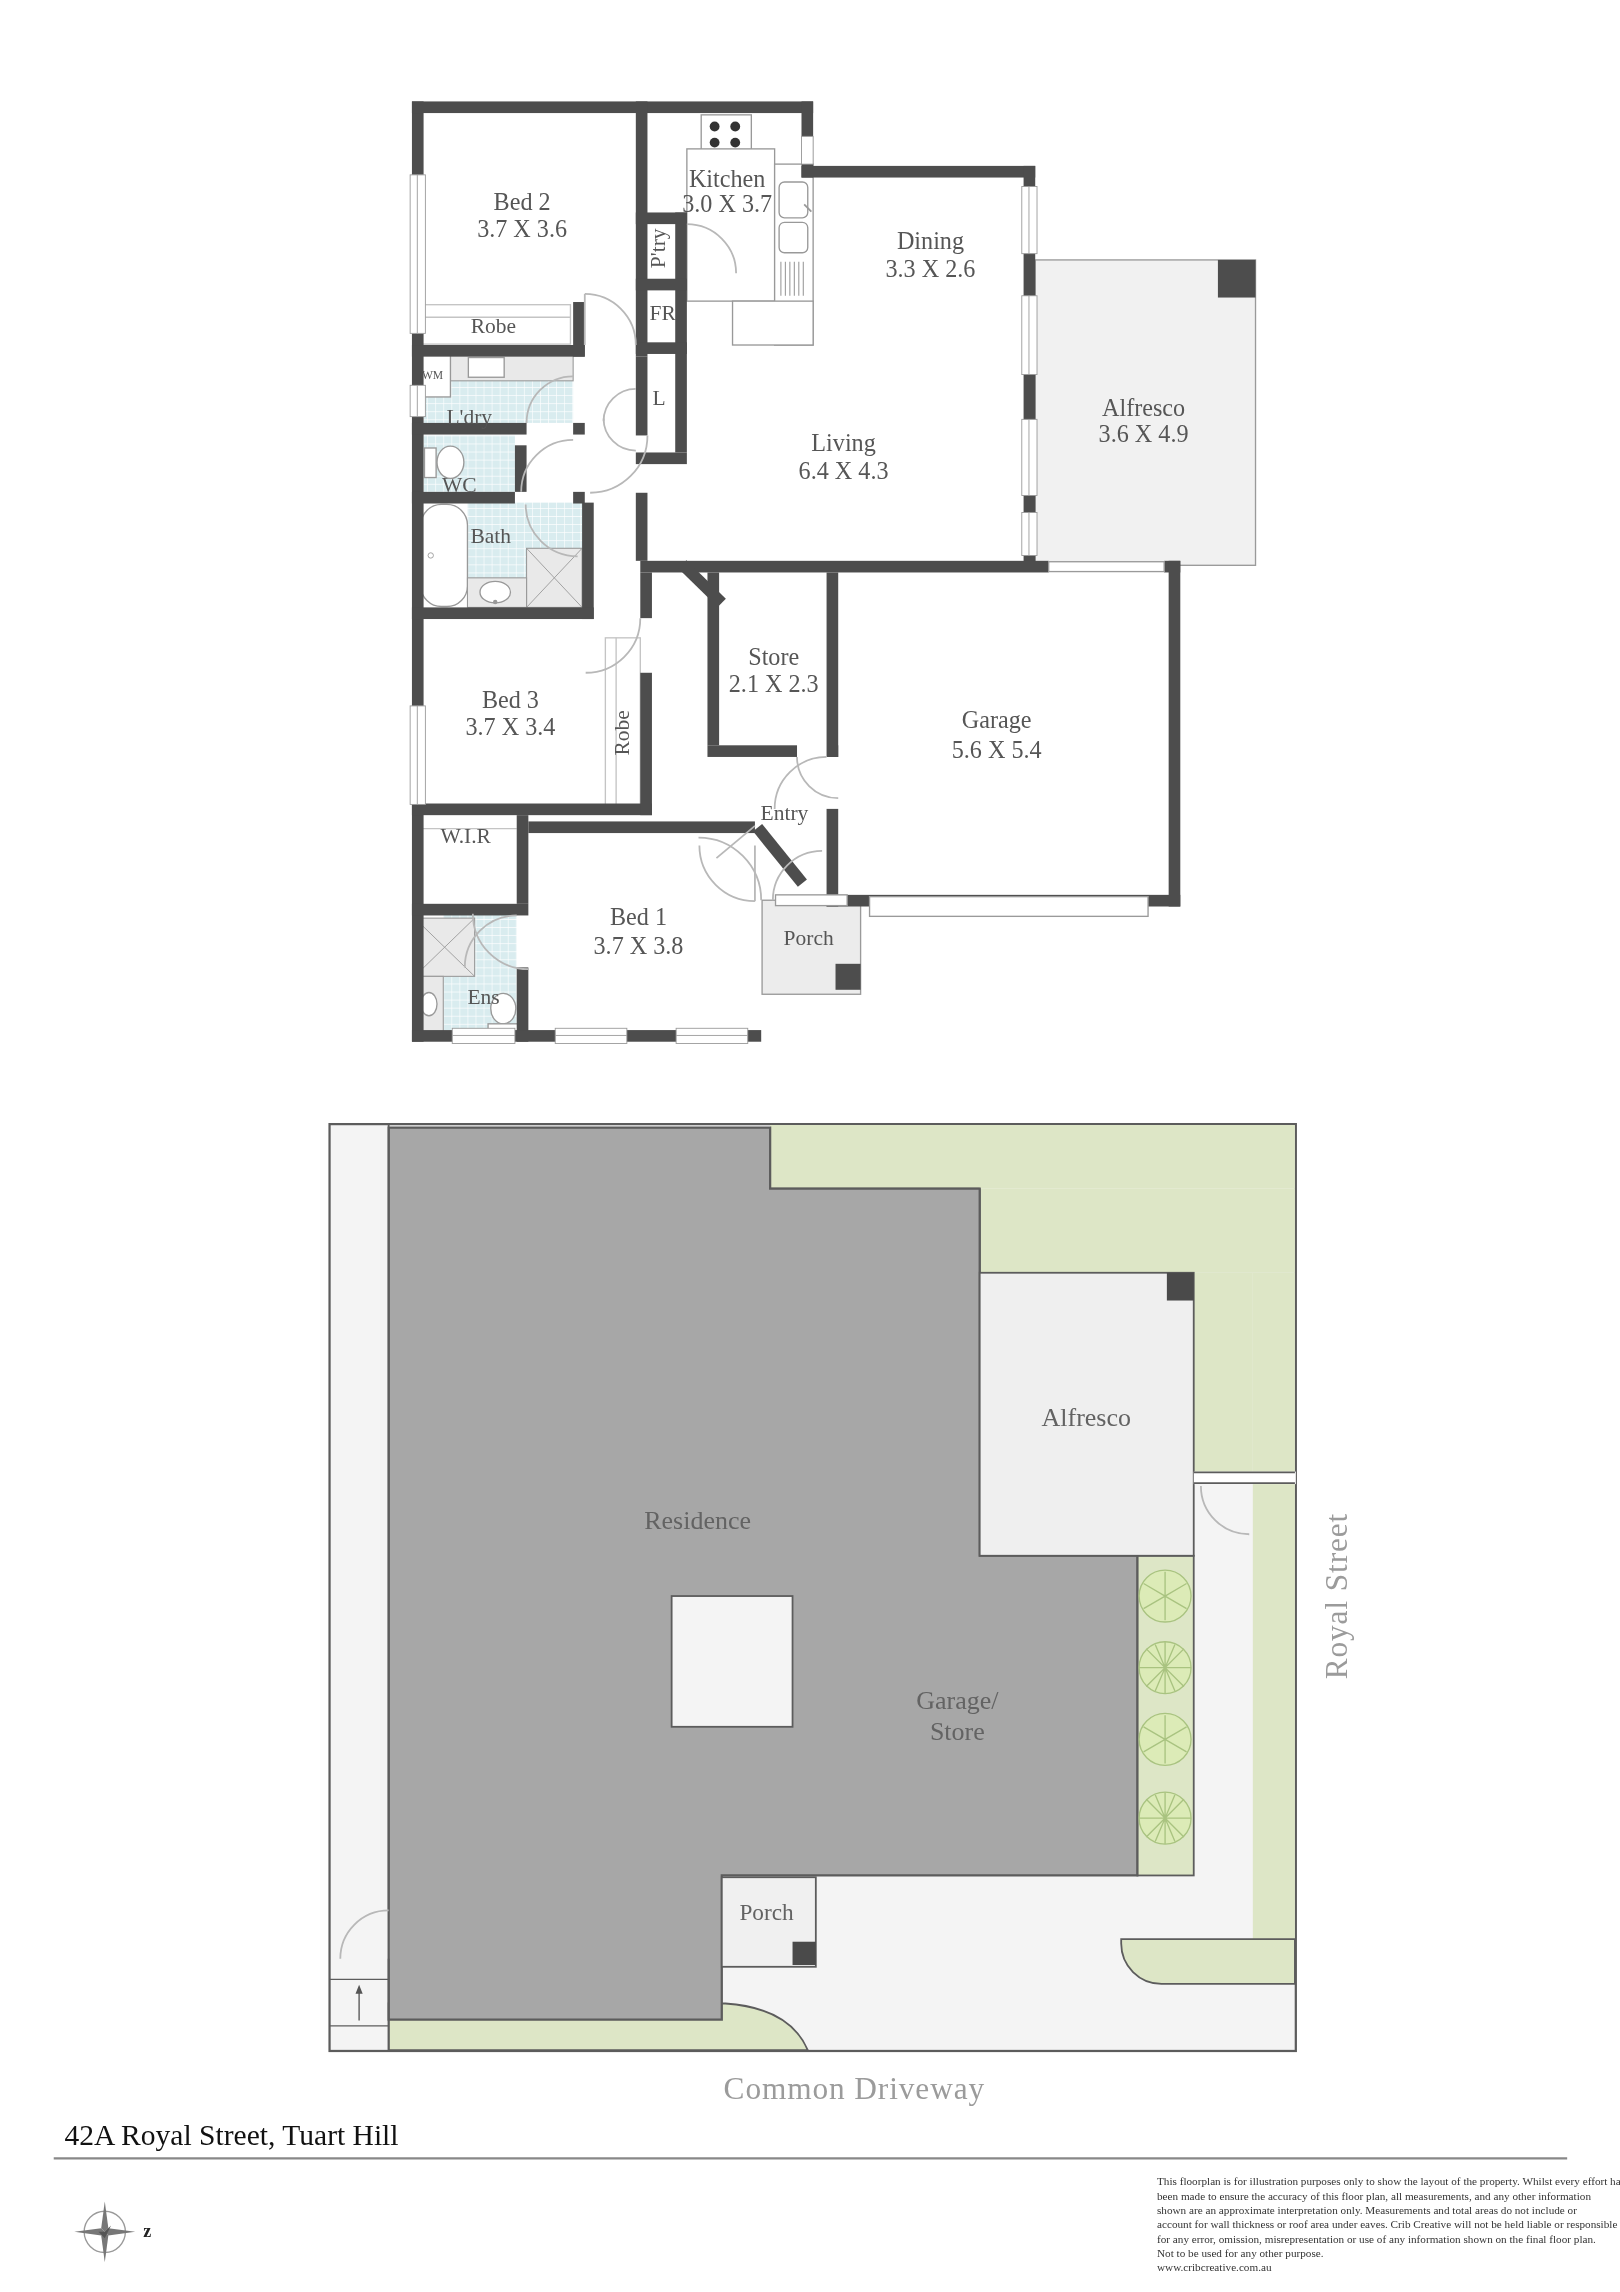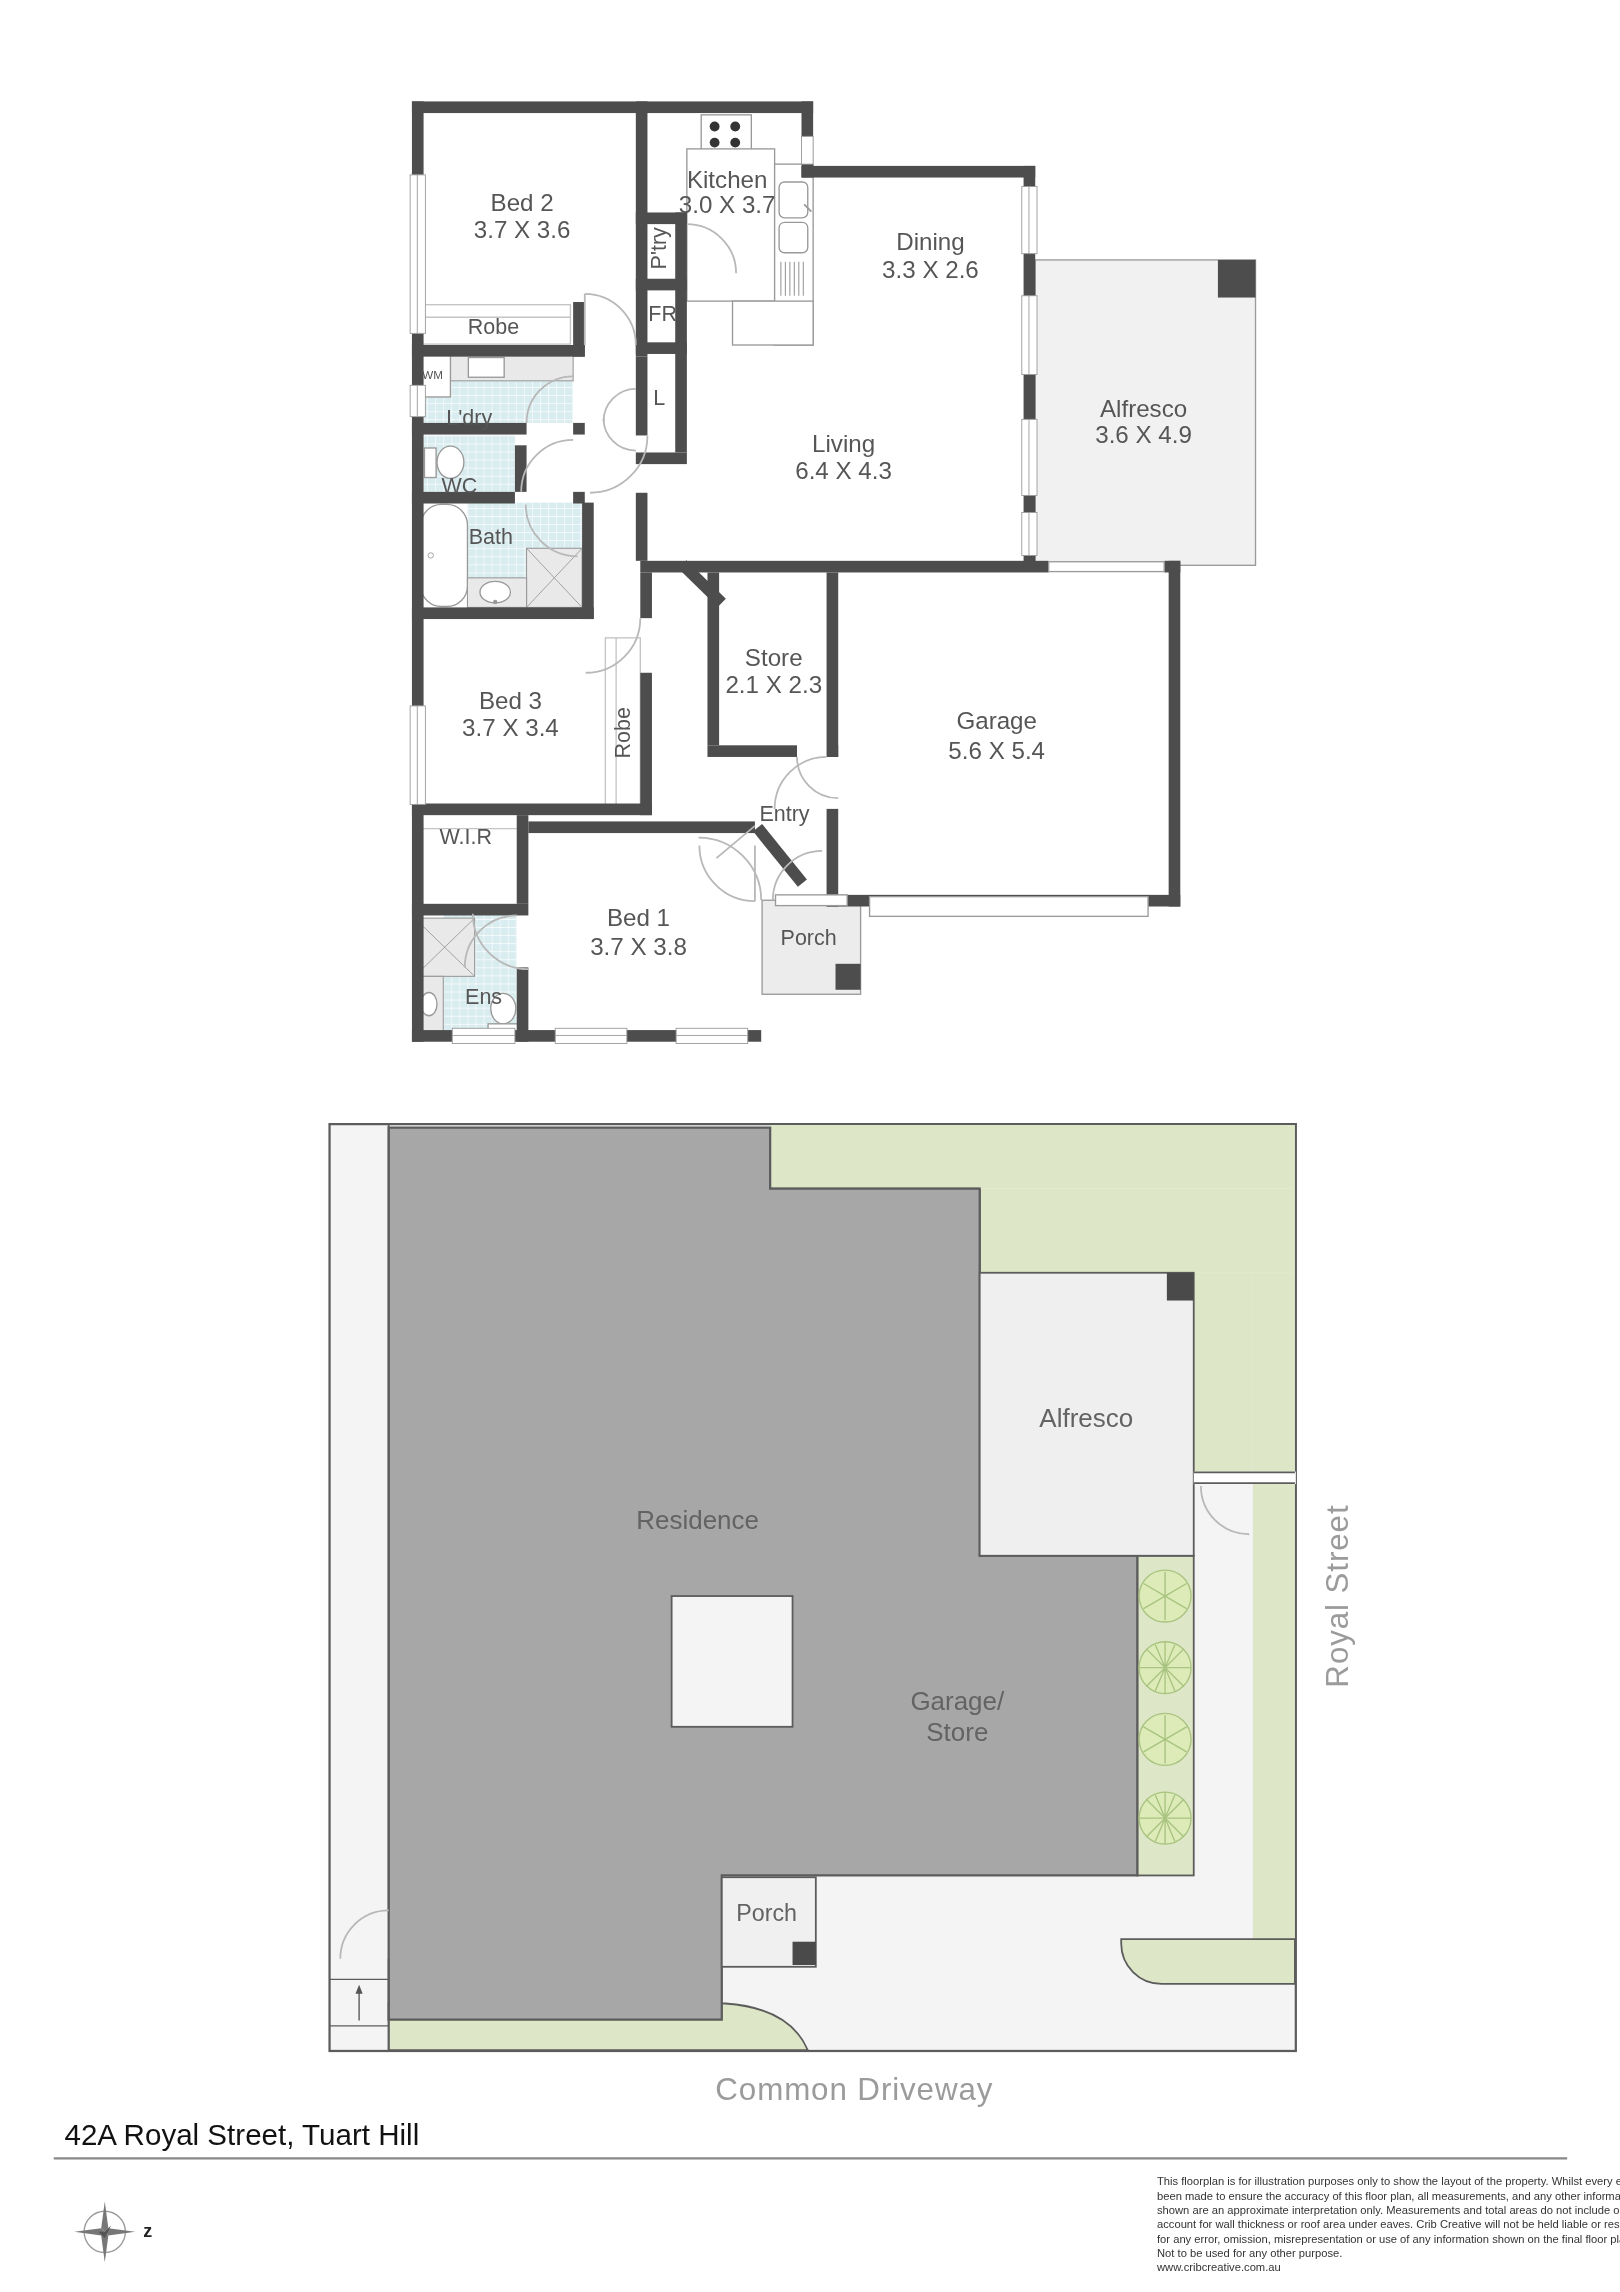--- a/index.html
+++ b/index.html
@@ -1,16 +1,16 @@
 <!DOCTYPE html>
 <html style="font-size:14.3px"><head>
 <meta charset="utf-8">
 <style>
   html,body{margin:0;padding:0;background:#ffffff;}
-  .page{position:relative;width:1620px;height:2285px;background:#fff;font-family:Liberation Sans, sans-serif;}
+  .page{position:relative;width:1620px;height:2285px;background:#fff;font-family:Liberation Serif, serif;}
   svg{display:block;}
   .wall{fill:#4d4d4d;}
   .wallline{stroke:#4d4d4d;stroke-width:13;}
   .door{stroke:#b8b8b8;stroke-width:2;fill:none;}
   .thin{stroke:#9a9a9a;stroke-width:1.5;fill:#ffffff;}
   .win{fill:#ffffff;stroke:#9a9a9a;stroke-width:1;}
   .winline{stroke:#9a9a9a;stroke-width:1;}
   .fix{fill:#ffffff;stroke:#999999;stroke-width:1.5;}
   .bench{fill:#e9e9e9;stroke:#999999;stroke-width:1.2;}
   .tile{fill:url(#tilepat);}

